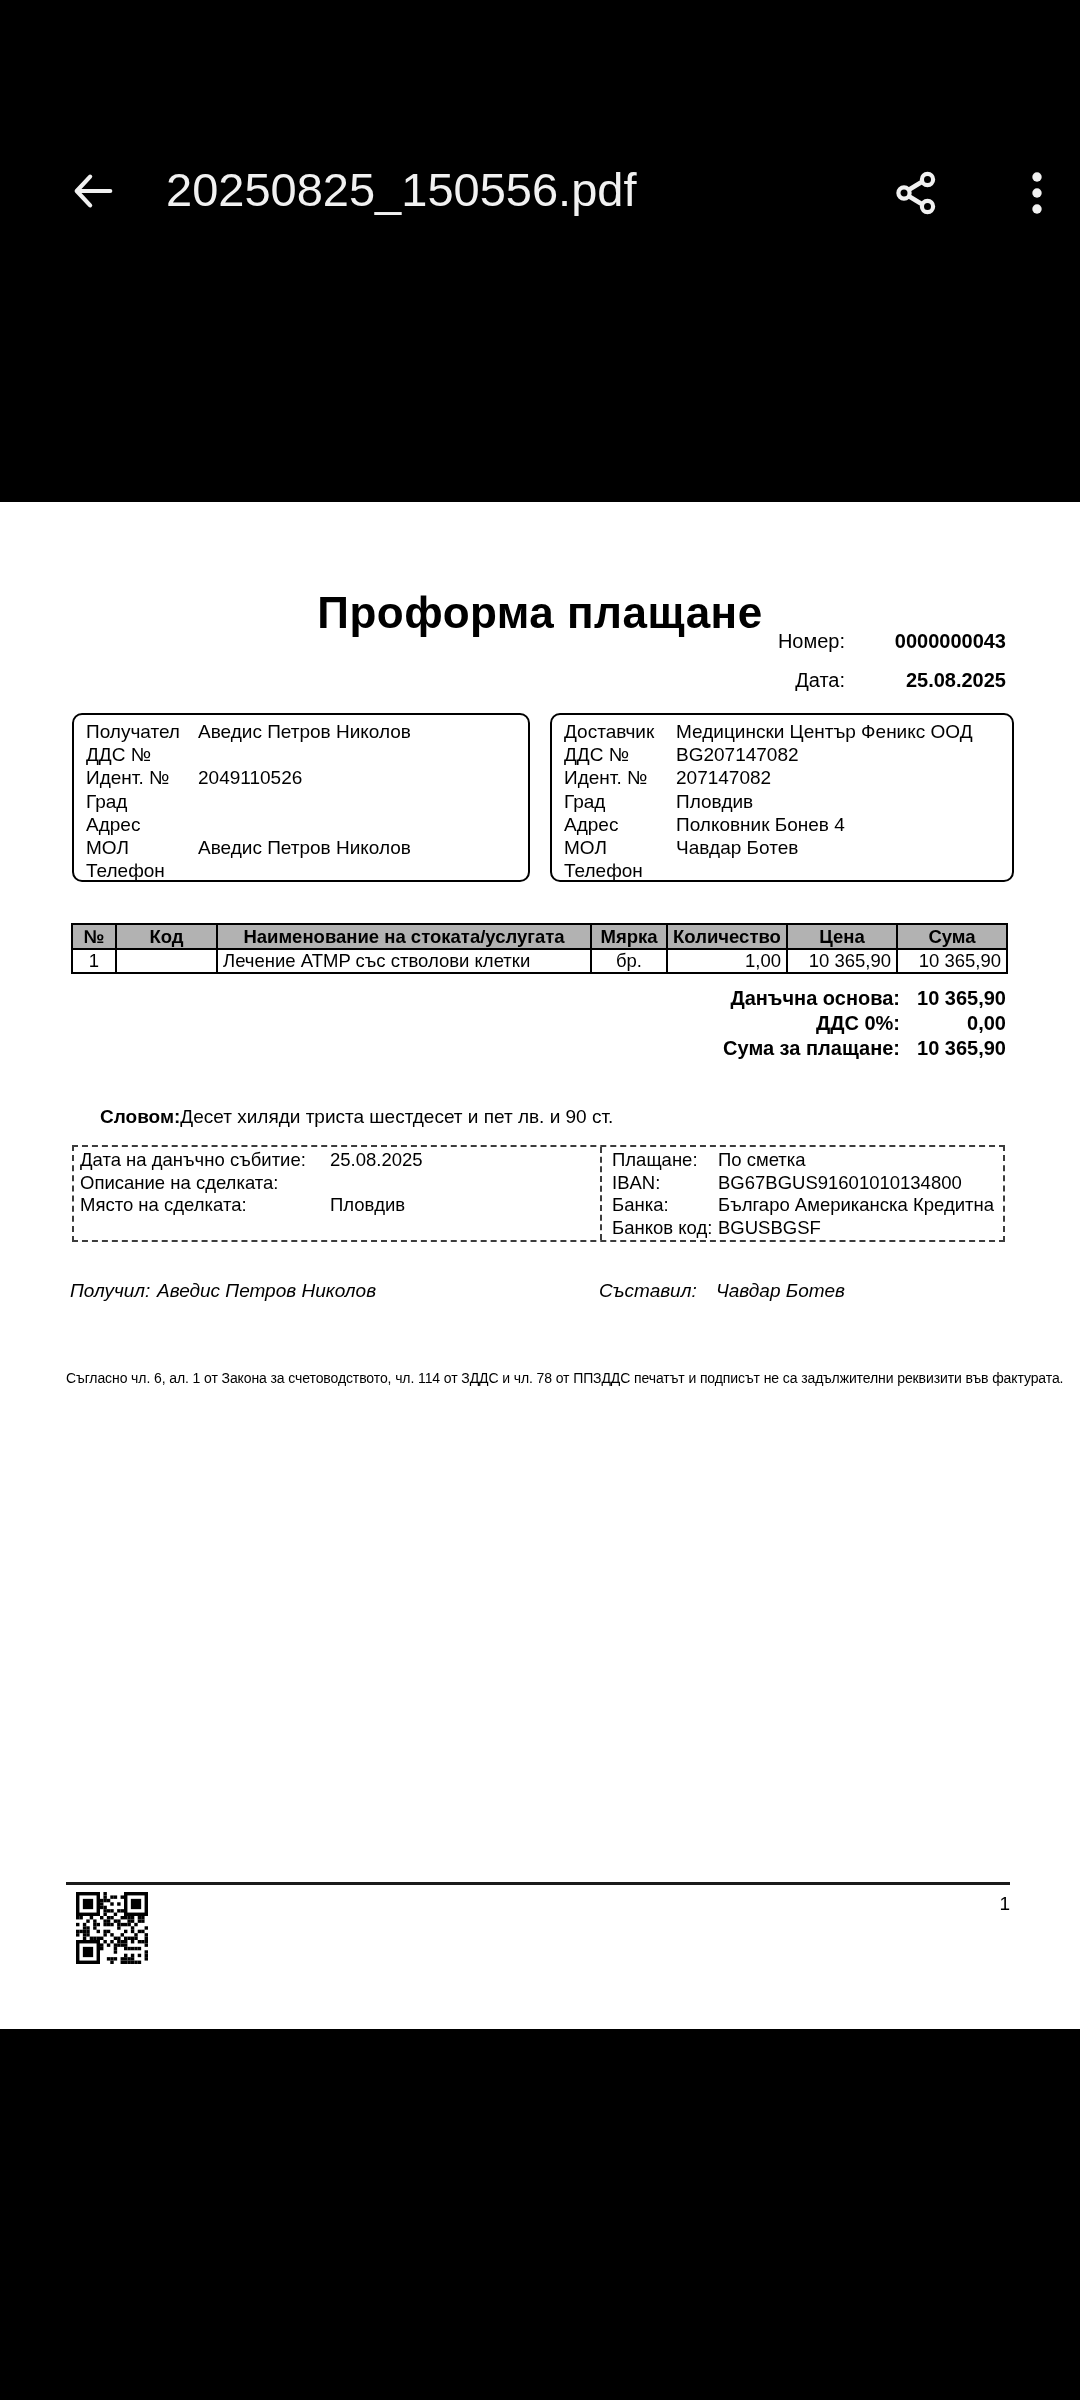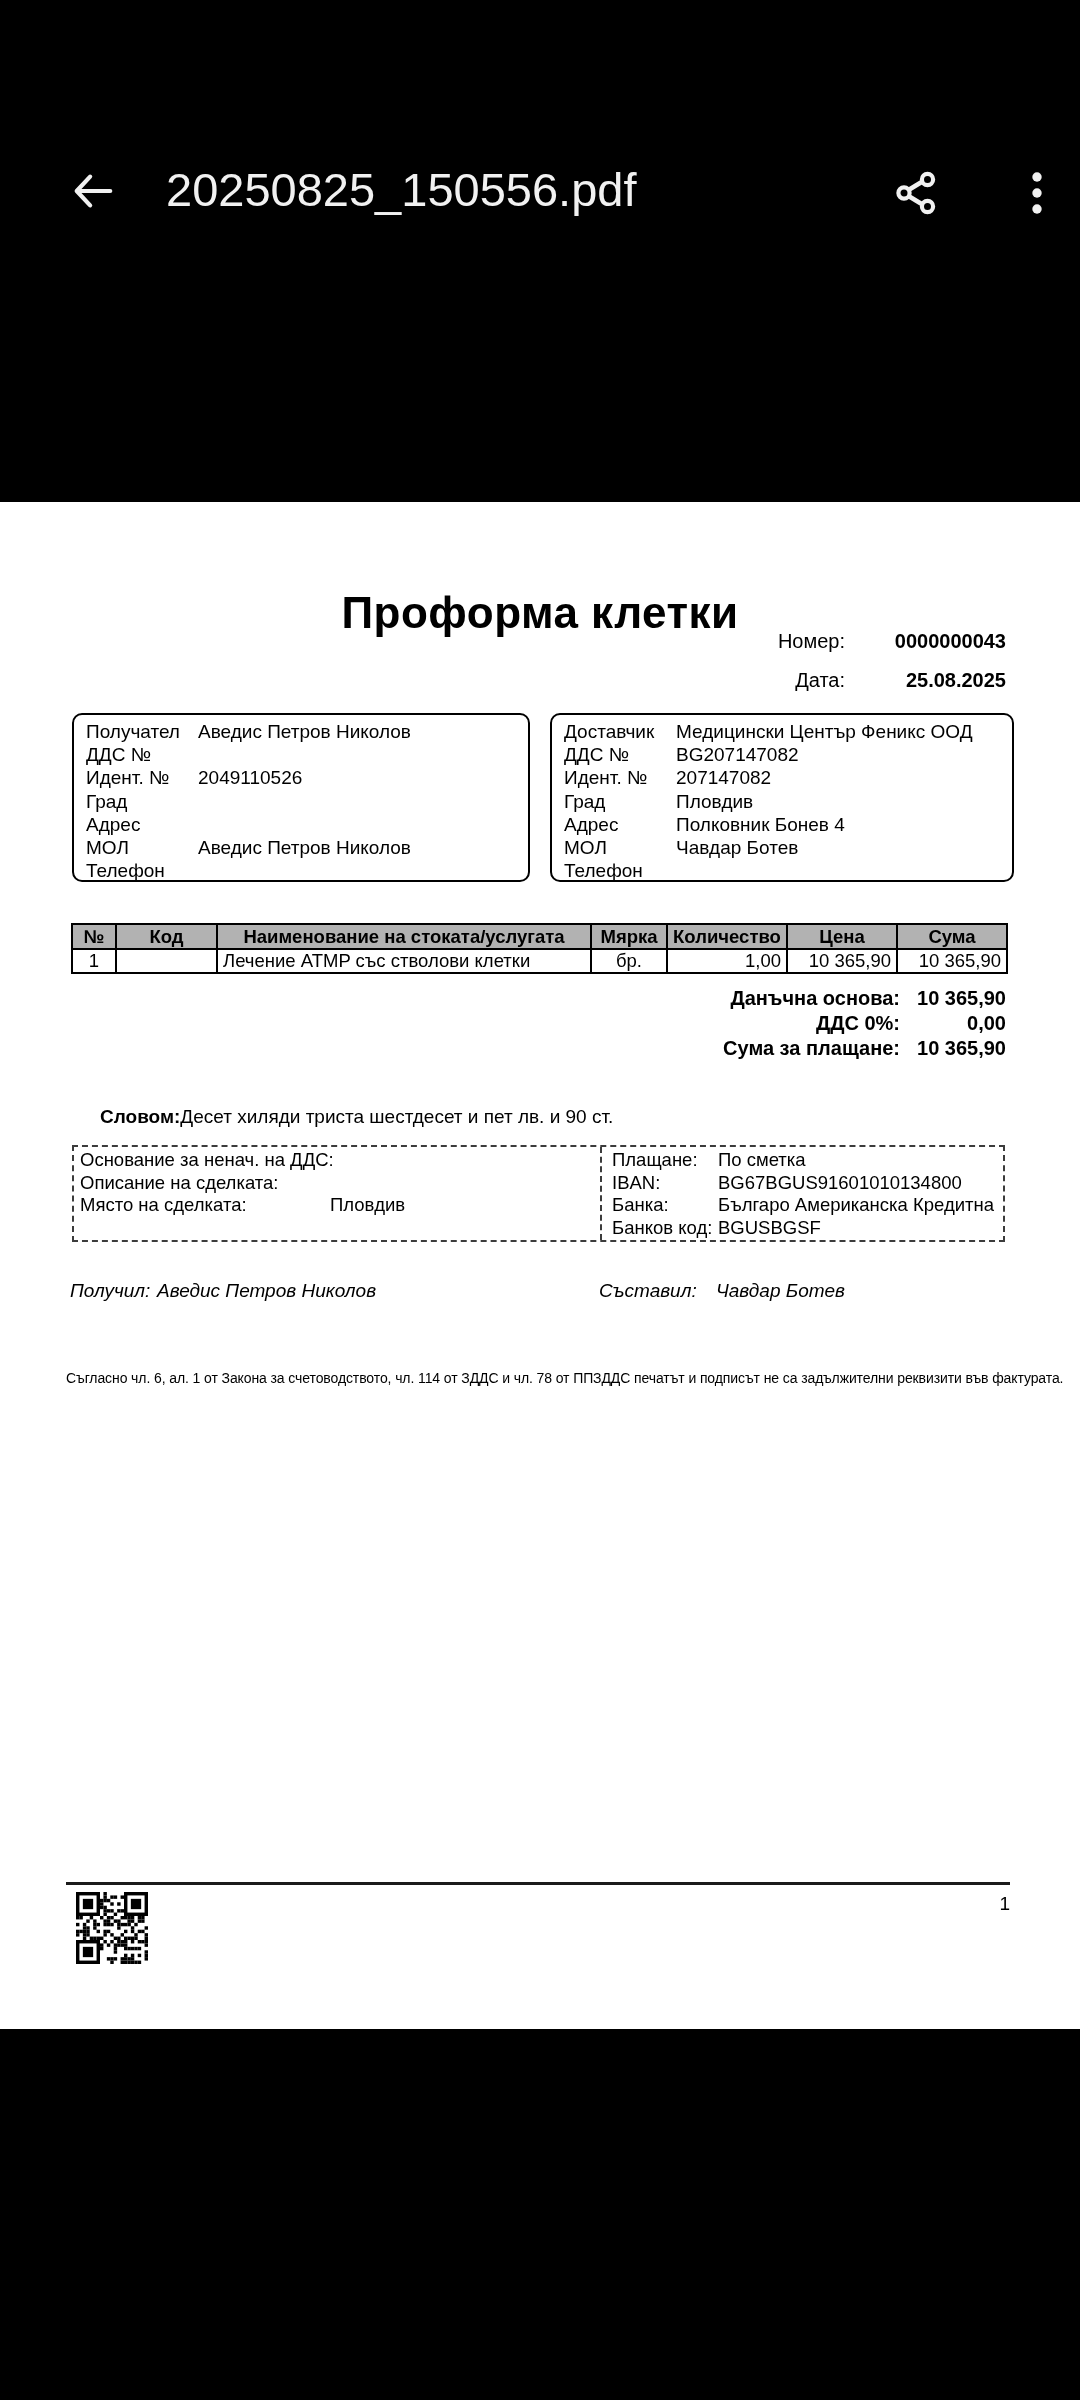--- a/index.html
+++ b/index.html
@@ -93,21 +93,21 @@
               <circle cx="7" cy="23" r="4.7"></circle>
               <circle cx="7" cy="39" r="4.7"></circle>
         </g>
           </svg>
       </span>
     </button>
   </div>
 
   <div class="page">
 
-    <div class="doc-title">Проформа клетки</div>
+    <div class="doc-title">Проформа плащане</div>
 
     <div class="meta-label" style="left:545px;top:126px;">Номер:</div>
     <div class="meta-value" style="left:846px;top:126px;">0000000043</div>
     <div class="meta-label" style="left:545px;top:165px;">Дата:</div>
     <div class="meta-value" style="left:846px;top:165px;">25.08.2025</div>
 
     <div class="party-box recipient-box">
       <div class="party-row"><span class="party-label">Получател</span><span>Аведис Петров Николов</span></div>
       <div class="party-row"><span class="party-label">ДДС №</span><span></span></div>
       <div class="party-row"><span class="party-label">Идент. №</span><span>2049110526</span></div>
@@ -166,21 +166,21 @@
     <div class="total-label" style="top:534px;">Сума за плащане:</div>
     <div class="total-value" style="top:534px;">10 365,90</div>
 
     <div class="in-words">
       <b>Словом:</b><span>Десет хиляди триста шестдесет и пет лв. и 90 ст.</span>
     </div>
 
     <div class="details">
       <div class="details-divider"></div>
       <div class="trans-col">
-        <div class="detail-row"><span class="detail-label">Основание за ненач. на ДДС:</span><span></span></div>
+        <div class="detail-row"><span class="detail-label">Дата на данъчно събитие:</span><span>25.08.2025</span></div>
         <div class="detail-row"><span class="detail-label">Описание на сделката:</span><span></span></div>
         <div class="detail-row"><span class="detail-label">Място на сделката:</span><span>Пловдив</span></div>
       </div>
       <div class="pay-col">
         <div class="detail-row"><span class="detail-label">Плащане:</span><span>По сметка</span></div>
         <div class="detail-row"><span class="detail-label">IBAN:</span><span>BG67BGUS91601010134800</span></div>
         <div class="detail-row"><span class="detail-label">Банка:</span><span>Българо Американска Кредитна Банка</span></div>
         <div class="detail-row"><span class="detail-label">Банков код:</span><span>BGUSBGSF</span></div>
       </div>
     </div>

